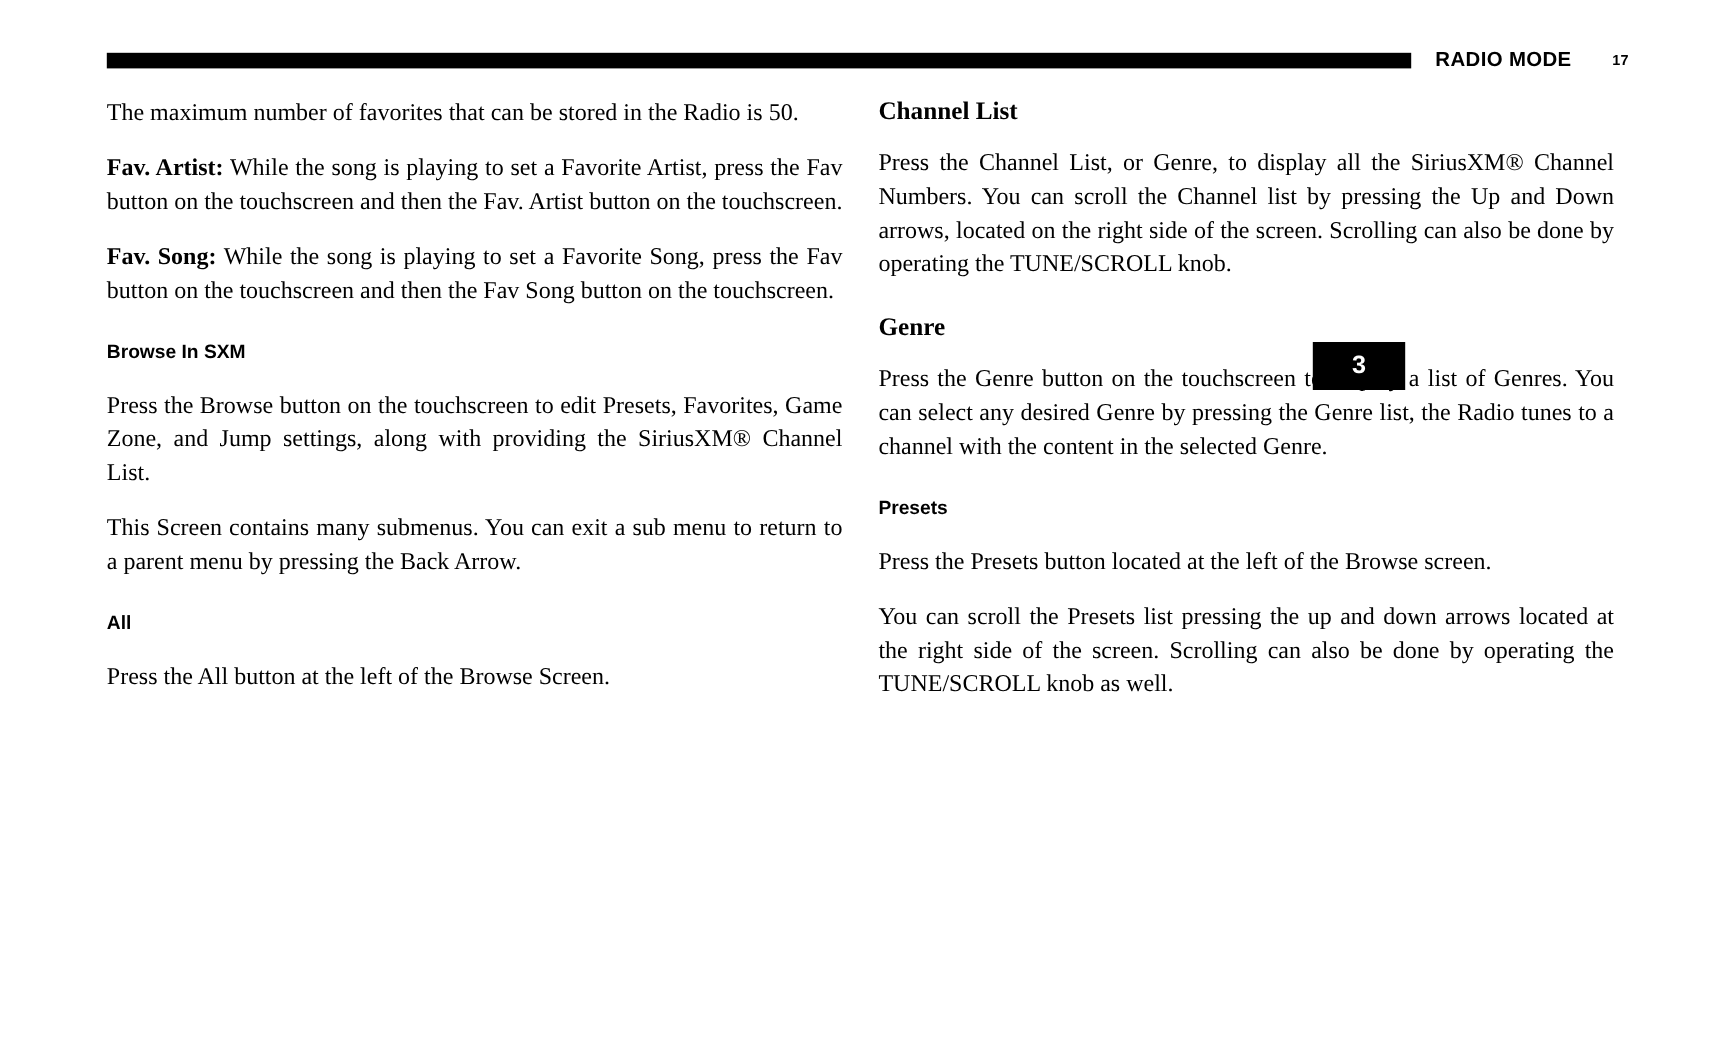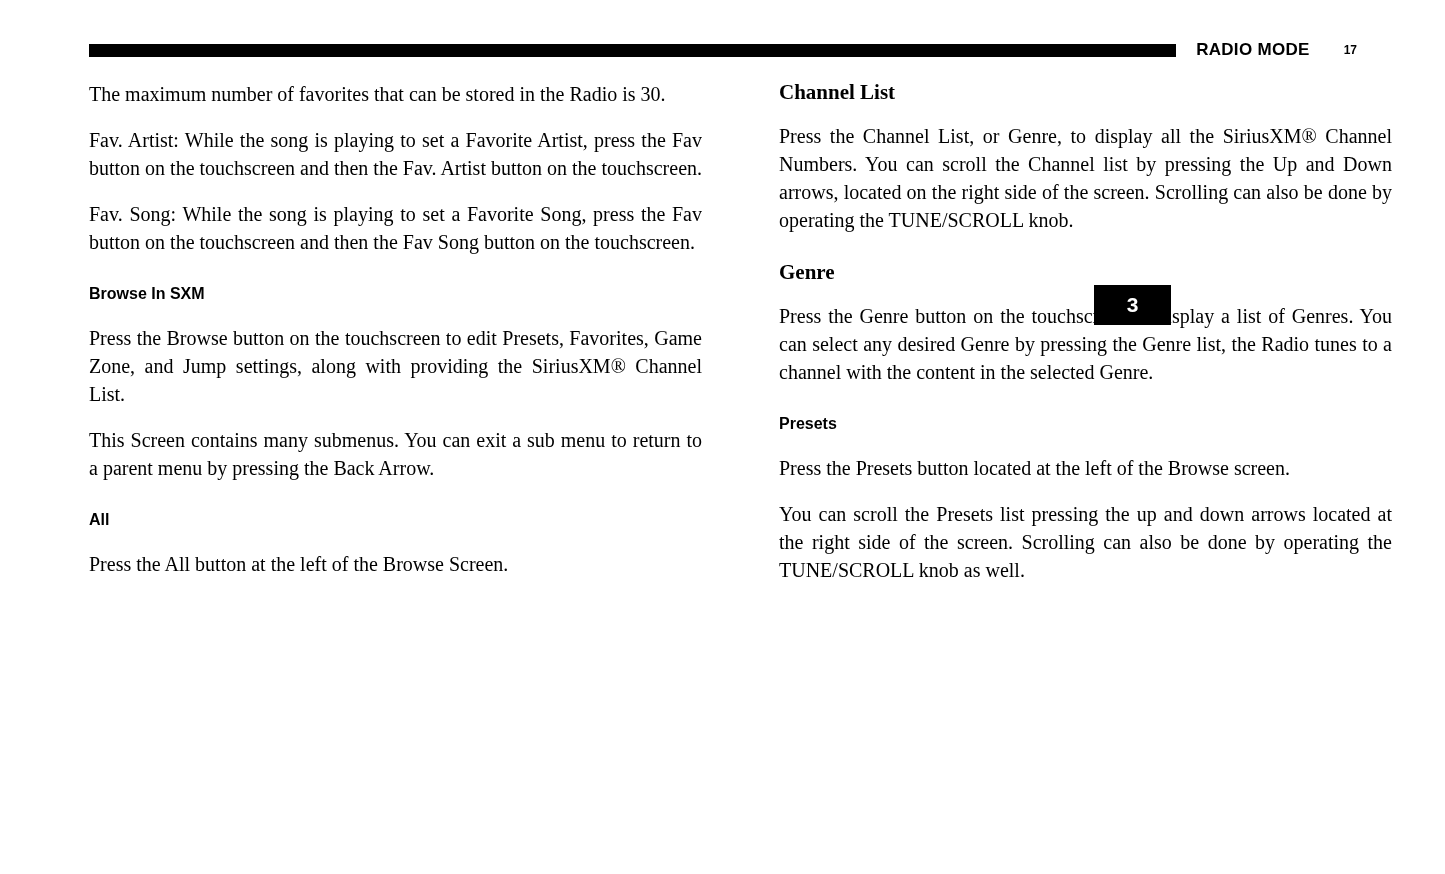--- a/index.html
+++ b/index.html
@@ -67,26 +67,26 @@
 
   
   .col {
     position: absolute;
     top: 80px;
     font-size: 20px;
     line-height: 28px;
     text-align: justify;
   }
   .col-left  { left: 89px;  width: 613px; }
-  .col-right { left: 779px; width: 613px; }
+  .col-right { left: 732px; width: 613px; }
 
   .col p { margin-bottom: 18px; }
   .col p:last-child { margin-bottom: 0; }
 
-  .lead-bold { font-weight: normal; }
+  .lead-bold { font-weight: bold; }
 
   h2.sans-head {
     font-family: "Liberation Sans", sans-serif;
     font-weight: bold;
     font-size: 16px;
     line-height: 24px;
     margin: 26px 0 18px 0;
     text-align: left;
   }
   h2.serif-head {
@@ -108,21 +108,21 @@
     <div class="header-rule"></div>
     <div class="header-label">RADIO MODE</div>
     <div class="header-page">17</div>
   </div>
 
   <div class="side-tab">
     <span>3</span>
   </div>
 
   <div class="col col-left">
-    <p>The maximum number of favorites that can be stored in the Radio is 30.</p>
+    <p>The maximum number of favorites that can be stored in the Radio is 50.</p>
 
     <p><span class="lead-bold">Fav. Artist:</span><span> While the song is playing to set a Favorite Artist, press the Fav button on the touchscreen and then the Fav. Artist button on the touchscreen.</span></p>
 
     <p><span class="lead-bold">Fav. Song:</span><span> While the song is playing to set a Favorite Song, press the Fav button on the touchscreen and then the Fav Song button on the touchscreen.</span></p>
 
     <h2 class="sans-head">Browse In SXM</h2>
 
     <p>Press the Browse button on the touchscreen to edit Presets, Favorites, Game Zone, and Jump settings, along with providing the SiriusXM® Channel List.</p>
     <p>This Screen contains many submenus. You can exit a sub menu to return to a parent menu by pressing the Back Arrow.</p>
 

